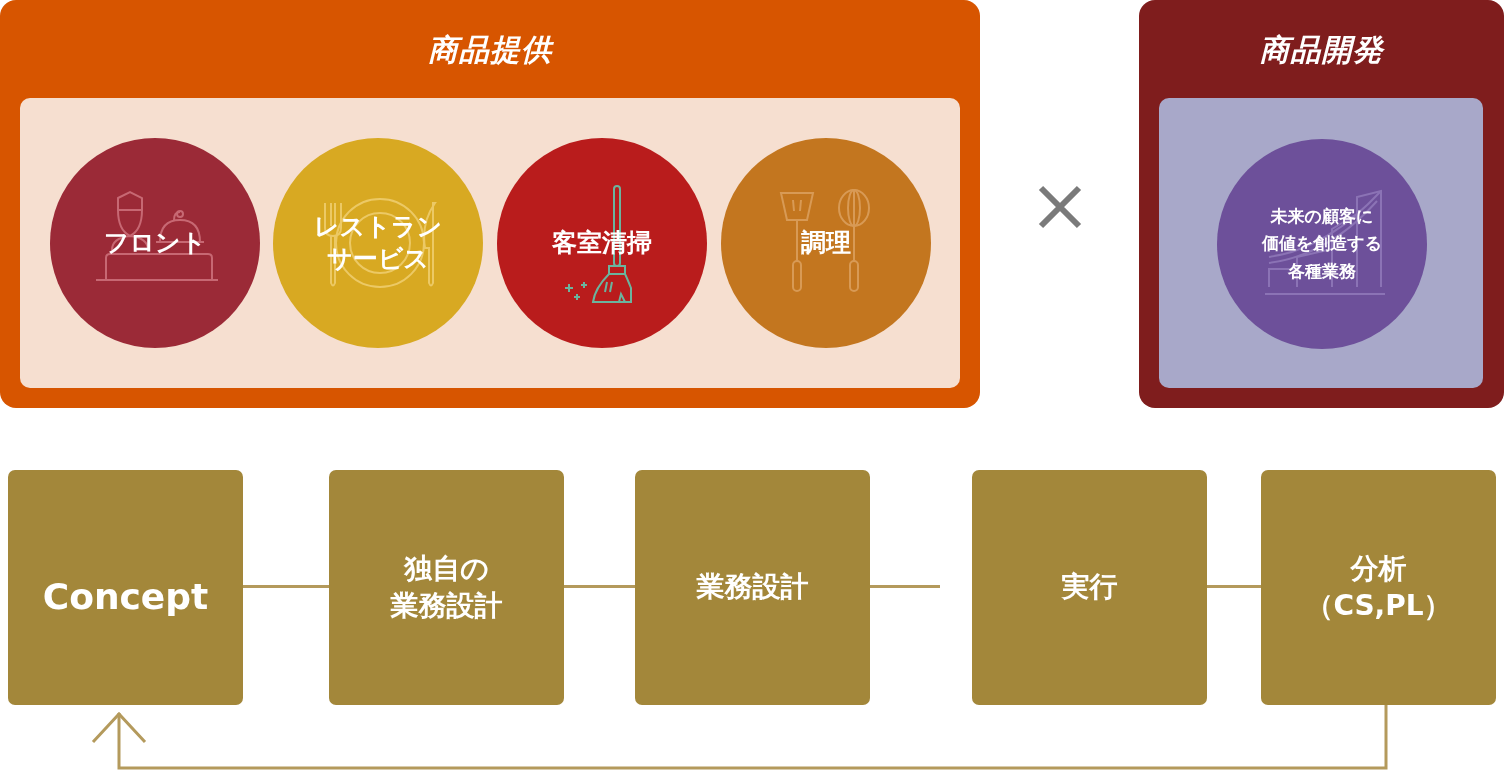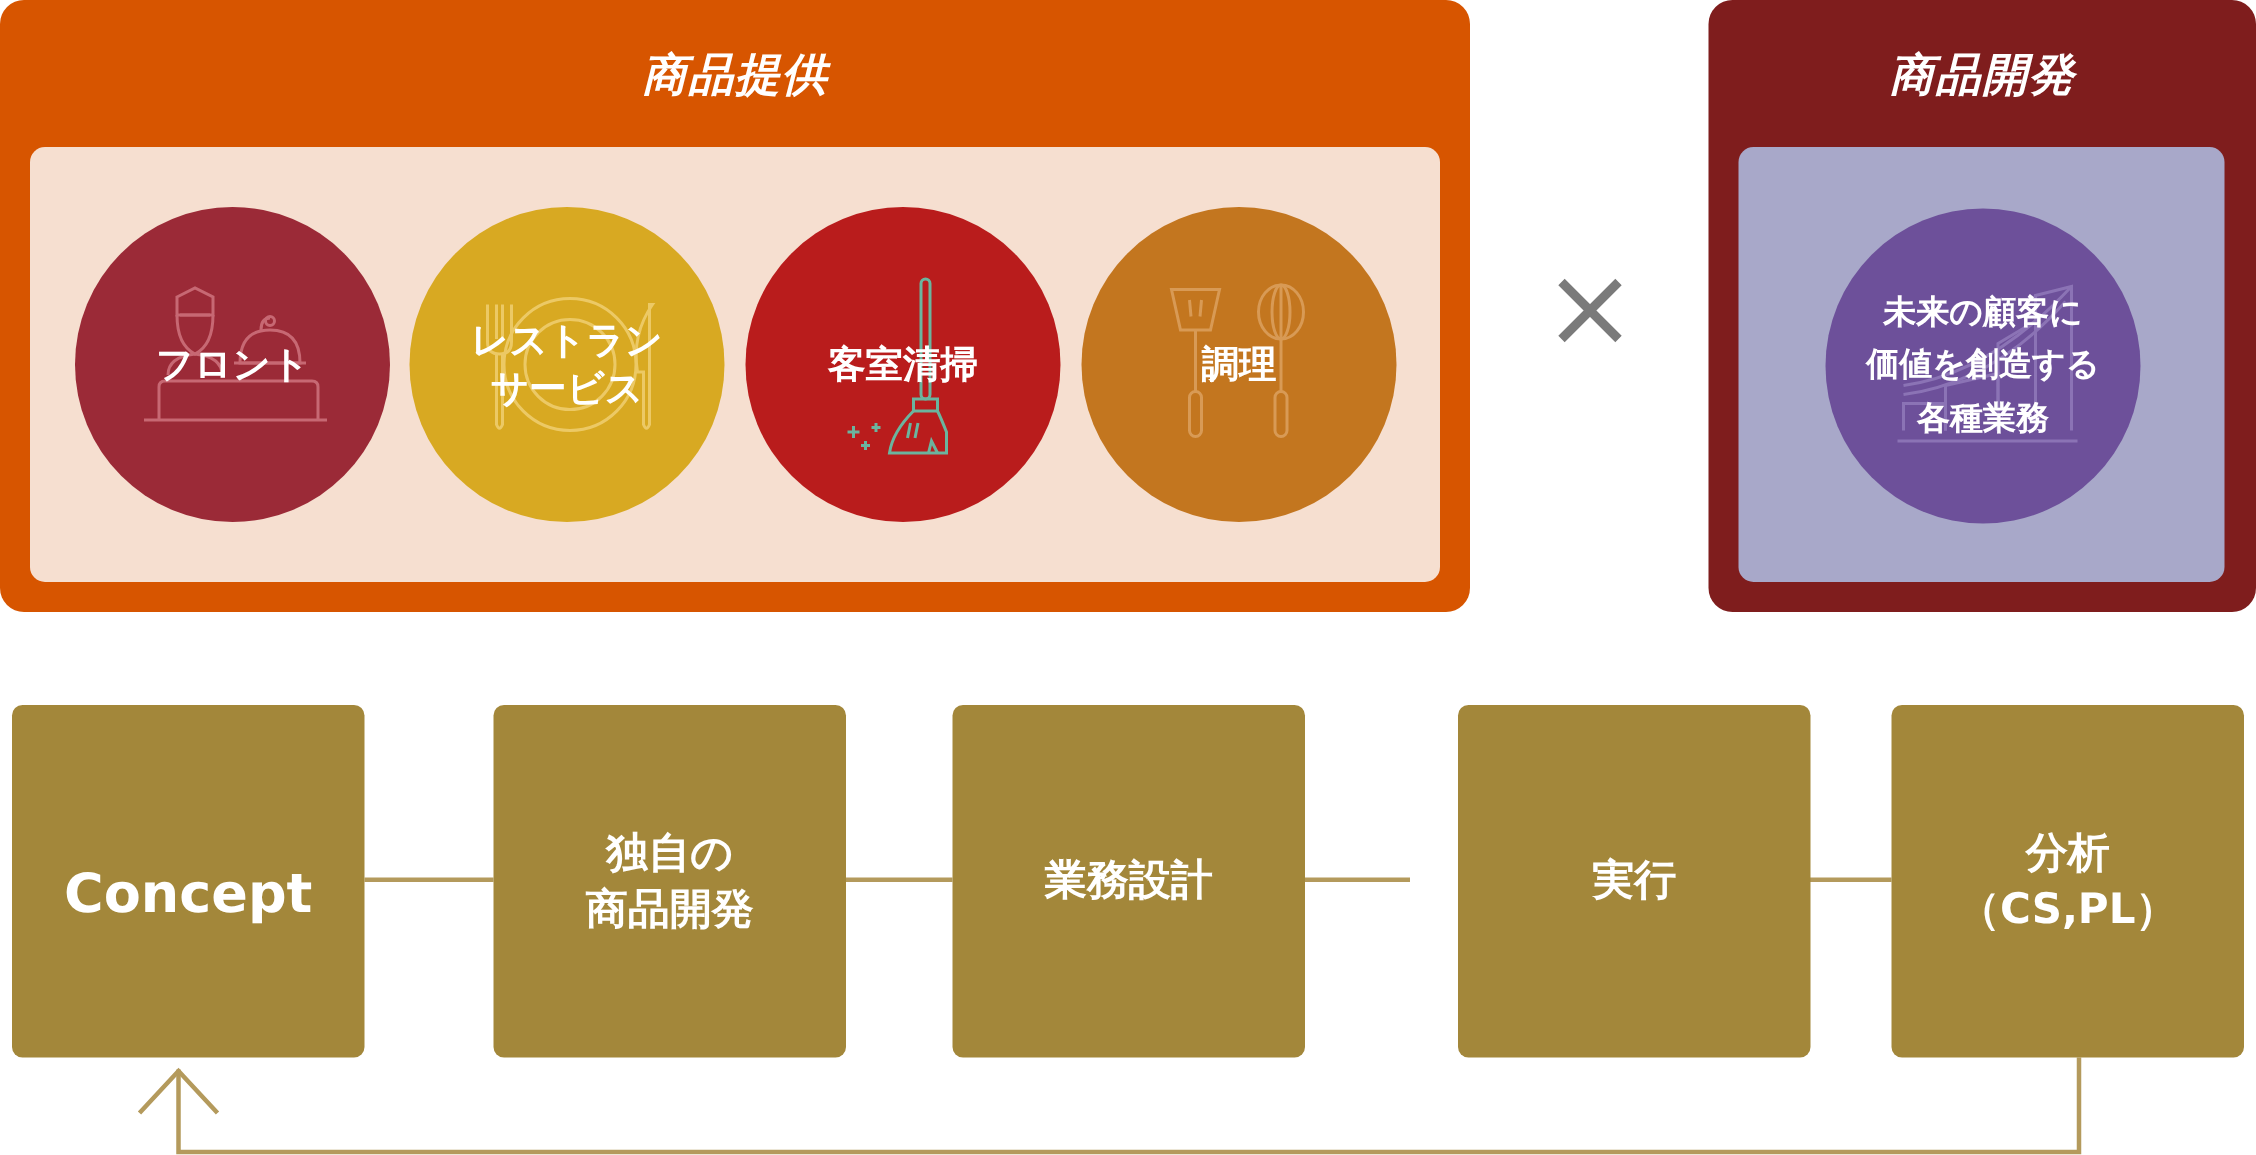--- a/index.html
+++ b/index.html
@@ -99,41 +99,41 @@
 <div class="circle" style="left:1217px; top:139px; background:#6d509a;">
   <svg viewBox="0 0 210 210" fill="none" stroke="#8b73b5" stroke-width="2">
     <path d="M48 155 L168 155"></path>
     <path d="M52 148 L52 130 L80 130 L80 148"></path>
     <path d="M80 148 L80 118 L115 110 L115 148"></path>
     <path d="M115 148 L115 90 L140 75 L140 148"></path>
     <path d="M140 148 L140 58 L164 52 L164 148"></path>
     <path d="M52 118 Q110 110 164 52"></path>
     <path d="M52 124 Q112 116 160 62"></path>
   </svg>
-  <div class="circle-label" style="font-size:22px; line-height:1.6;">未来の顧客に
+  <div class="circle-label" style="font-size:17px; line-height:1.6;">未来の顧客に
 価値を創造する
 各種業務</div>
 </div>
 
 <div class="flowline" style="left:243px; top:585px; width:86px; height:3px;"></div>
 <div class="flowline" style="left:564px; top:585px; width:71px; height:3px;"></div>
 <div class="flowline" style="left:870px; top:585px; width:70px; height:3px;"></div>
 <div class="flowline" style="left:1175px; top:585px; width:86px; height:3px;"></div>
 
 <svg style="position:absolute; left:0; top:700px; width:1504px; height:70px;" viewBox="0 700 1504 70">
   <path d="M1386 705 L1386 768 L119 768 L119 713" fill="none" stroke="#b49a5c" stroke-width="3"></path>
   <path d="M93 742 L119 714 L145 742" fill="none" stroke="#b49a5c" stroke-width="3"></path>
 </svg>
 
 <div class="step" style="left:8px;">
   <div class="step-label big">Concept</div>
 </div>
 <div class="step" style="left:329px;">
   <div class="step-label">独自の
-商品開発</div>
+業務設計</div>
 </div>
 <div class="step" style="left:635px;">
   <div class="step-label">業務設計</div>
 </div>
 <div class="step" style="left:972px;">
   <div class="step-label">実行</div>
 </div>
 <div class="step" style="left:1261px;">
   <div class="step-label">分析
 （CS,PL）</div>

